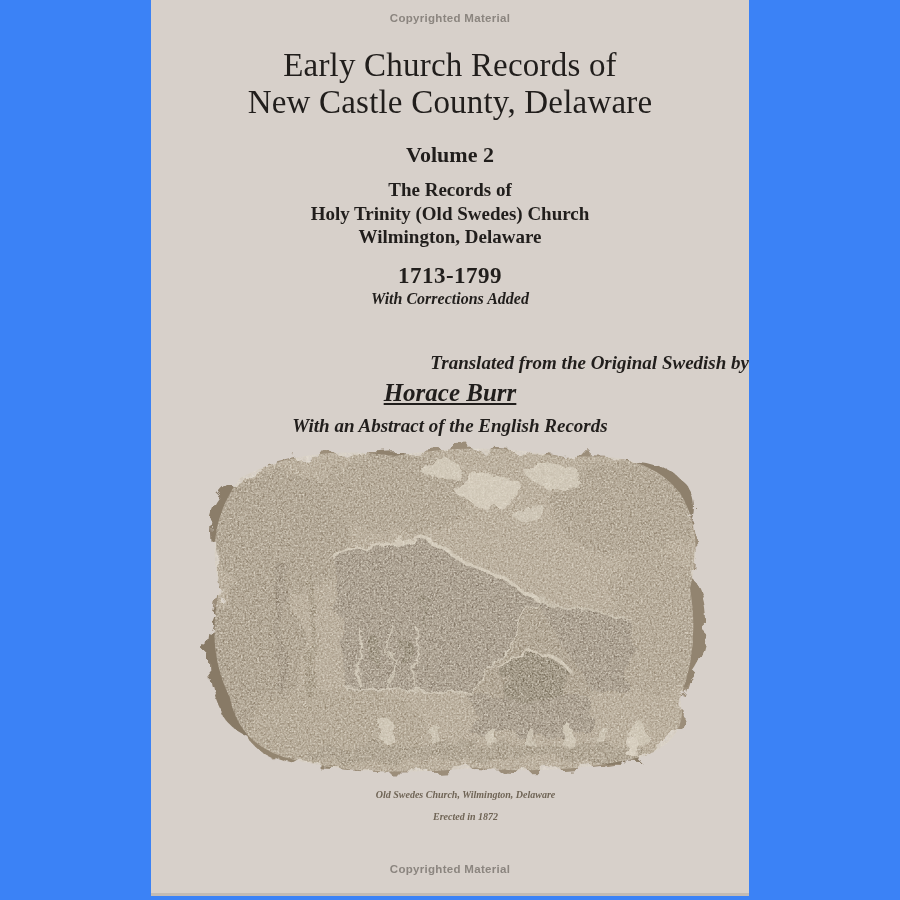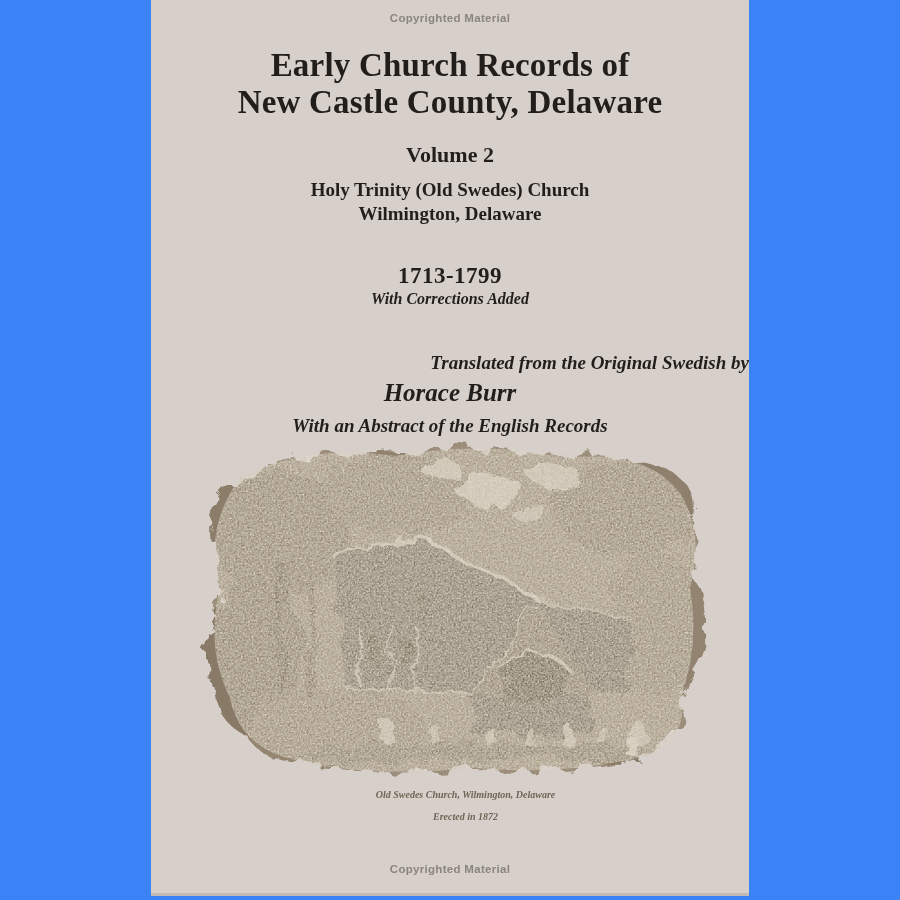--- a/index.html
+++ b/index.html
@@ -24,29 +24,29 @@
   .txt { position: absolute; left: 0; right: 0; text-align: center; color: #211e1c; }
   .copyright {
     font-family: "Liberation Sans", sans-serif;
     font-size: 11.5px; font-weight: bold;
     color: #8b857f; letter-spacing: 0.3px;
   }
   .copyright.top { top: 12px; }
   .copyright.bottom { top: 863px; }
   .title {
     top: 47px;
-    font-size: 33px; font-weight: bold; line-height: 37px;
+    font-size: 33px; font-weight: normal; line-height: 37px;
     letter-spacing: 0.2px;
   }
   .volume { top: 142px; font-size: 22px; font-weight: bold; }
   .records-block { top: 178px; font-size: 19px; font-weight: bold; line-height: 23.5px; }
   .years { top: 263px; font-size: 23px; font-weight: bold; letter-spacing: 0.5px; }
   .corrections { top: 290px; font-size: 16px; font-weight: bold; font-style: italic; }
   .translated { top: 352px; font-size: 19px; font-weight: bold; font-style: italic; text-align: right; }
-  .author { top: 379px; font-size: 25px; font-weight: bold; font-style: italic; }
+  .author { top: 379px; font-size: 25px; font-weight: bold; font-style: italic; text-decoration: underline; }
   .abstract { top: 415px; font-size: 19px; font-weight: bold; font-style: italic; }
   .illustration {
     position: absolute;
     left: 34px; top: 438px;
     width: 530px; height: 344px;
   }
   .caption {
     top: 784px;
     font-size: 10px; font-style: italic; font-weight: bold;
     color: #6f6455; line-height: 22px; margin-left: 31px;
@@ -61,20 +61,21 @@
     <div class="txt copyright top">Copyrighted Material</div>
 
     <div class="txt title">
       <div>Early Church Records of</div>
       <div>New Castle County, Delaware</div>
     </div>
 
     <div class="txt volume">Volume 2</div>
 
     <div class="txt records-block">
+      <div>The Records of</div>
       <div>Holy Trinity (Old Swedes) Church</div>
       <div>Wilmington, Delaware</div>
     </div>
 
     <div class="txt years">1713-1799</div>
 
     <div class="txt corrections">With Corrections Added</div>
 
     <div class="txt translated">Translated from the Original Swedish by</div>
 

